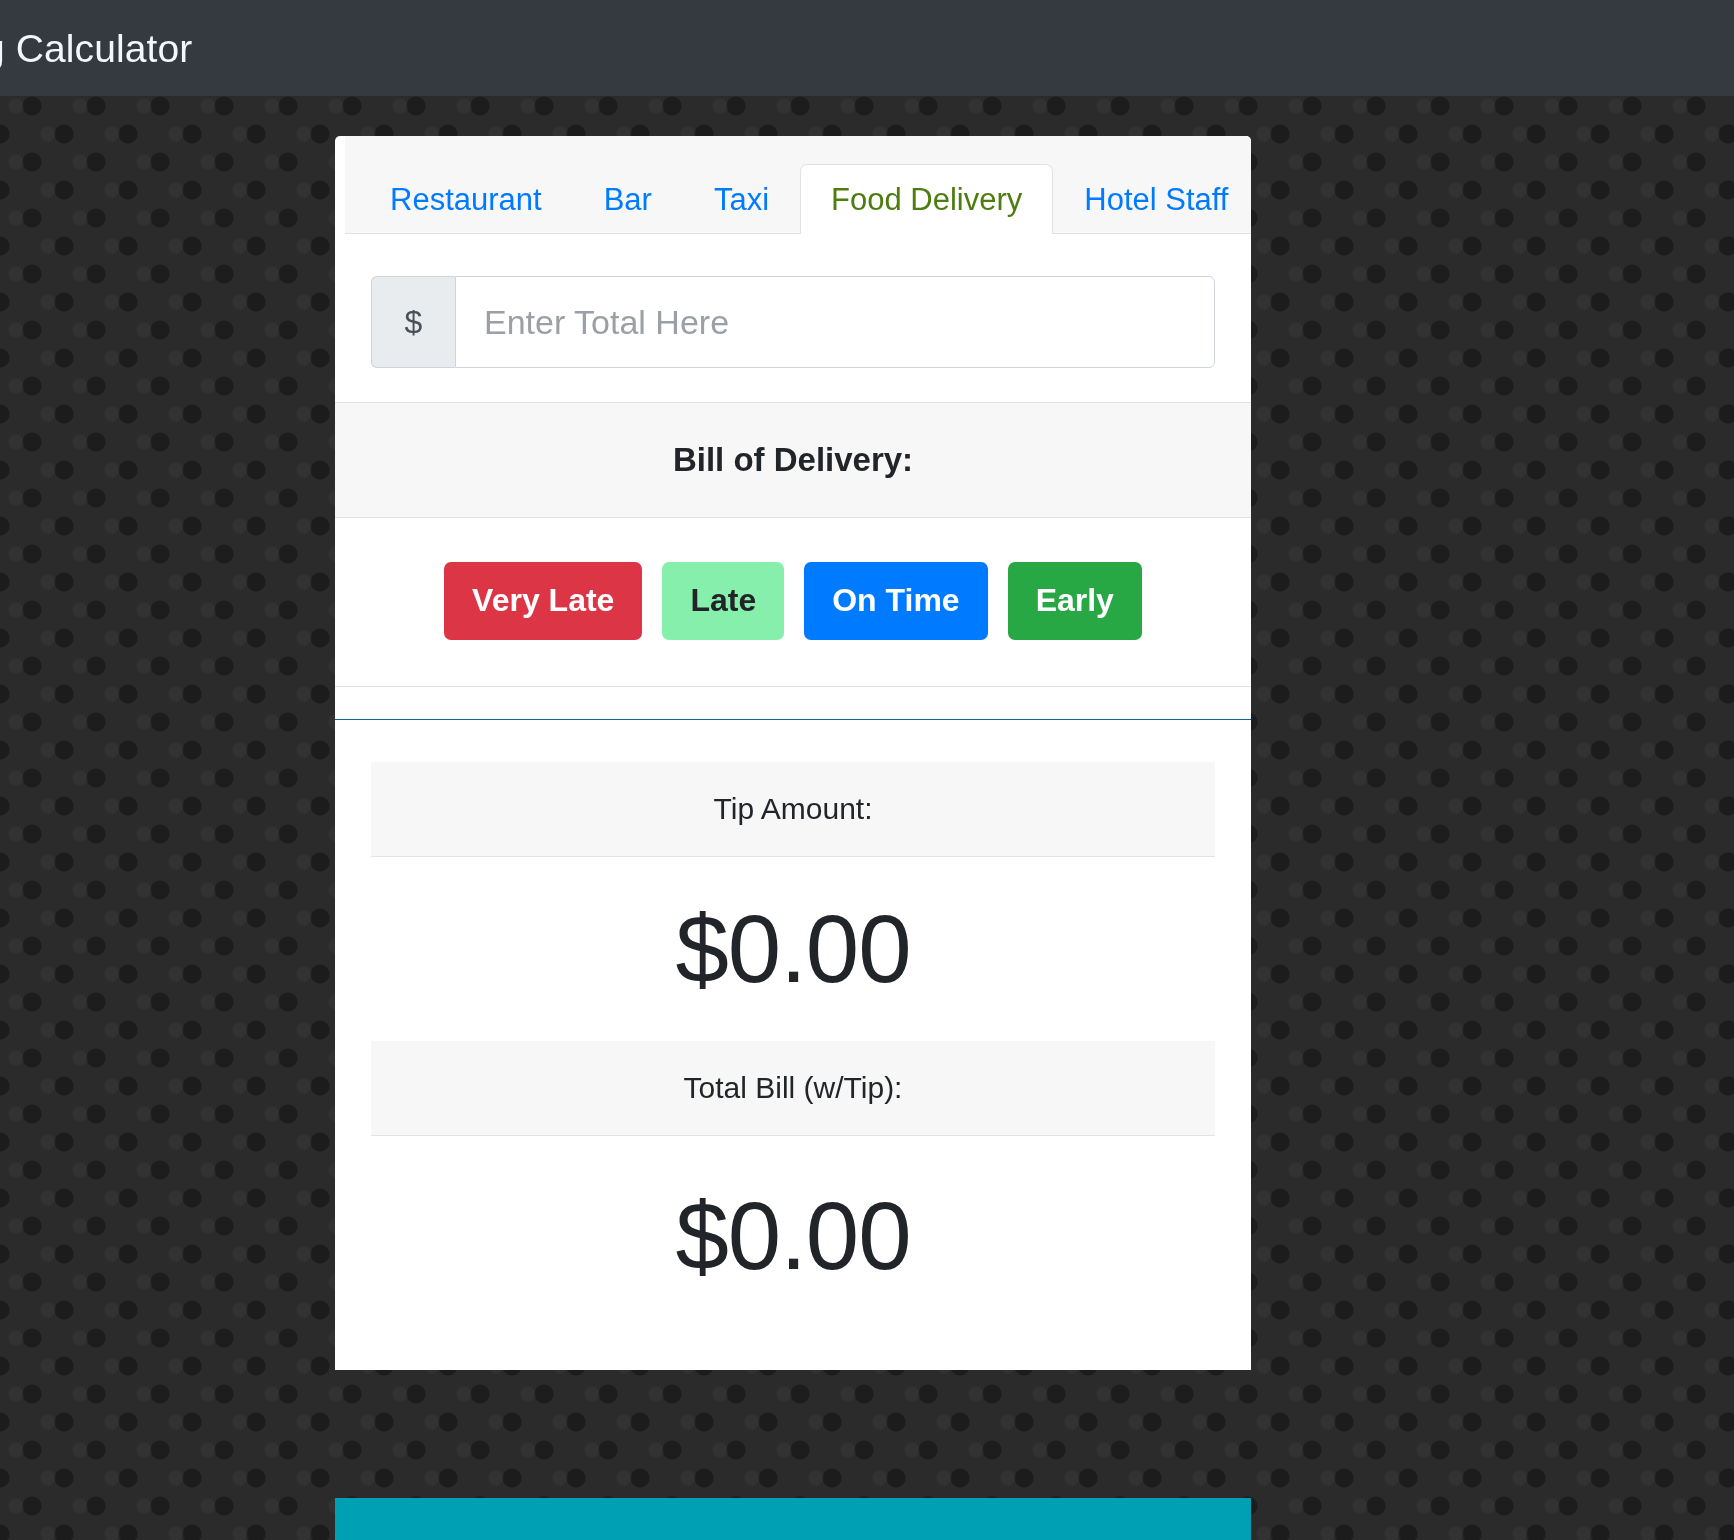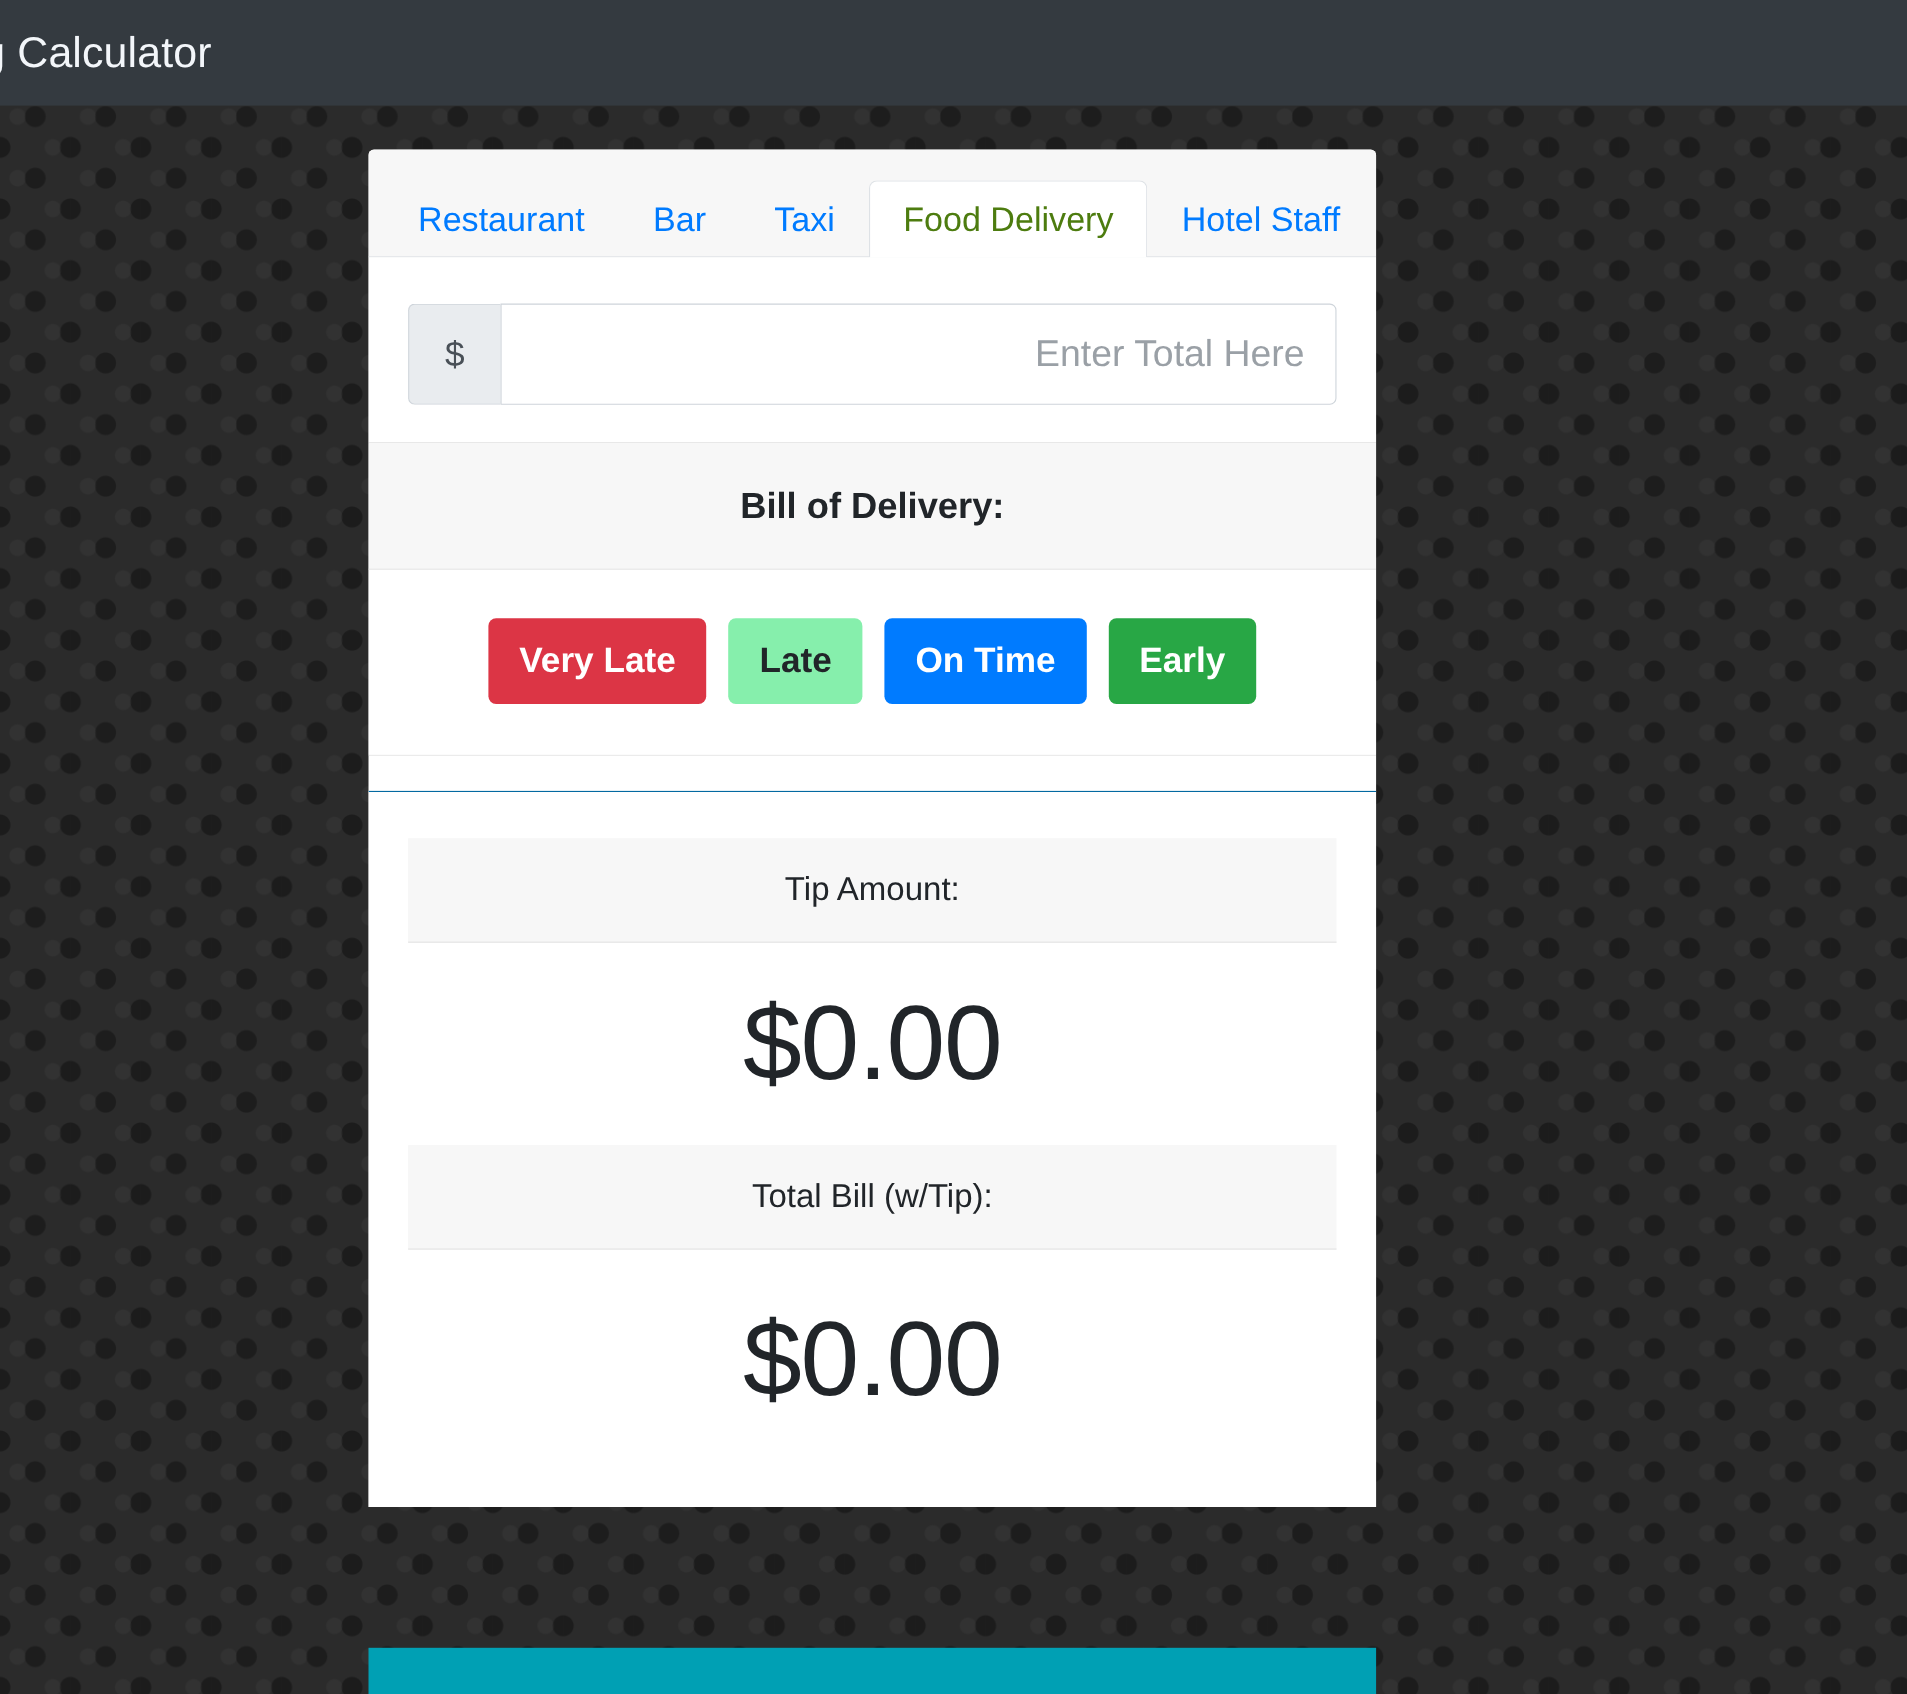--- a/index.html
+++ b/index.html
@@ -71,20 +71,21 @@
 
   
   .tab-strip {
     display: flex;
     align-items: flex-end;
     height: 98px;
     background: #f7f7f7;
     border-bottom: 1px solid #dee2e6;
     padding-left: 14px;
     box-sizing: border-box;
+    margin-left: 10px;
   }
   .tab {
     font-size: 31px;
     color: #007bff;
     padding: 0 30px;
     height: 70px;
     line-height: 70px;
     cursor: pointer;
     white-space: nowrap;
     border: 1px solid transparent;
@@ -130,21 +131,20 @@
     flex: 1;
     border: 1px solid #ced4da;
     border-radius: 0 6px 6px 0;
     font-size: 34px;
     color: #404040;
     padding: 14px 28px;
     box-sizing: border-box;
     outline: none;
     font-family: "Liberation Sans", sans-serif;
     background: #fff;
-    text-align: right;
   }
   .total-input::placeholder { color: #9aa0a6; }
 
   
   .cash-row {
     display: flex;
     align-items: center;
     justify-content: center;
     margin-top: 38px;
     gap: 30px;

